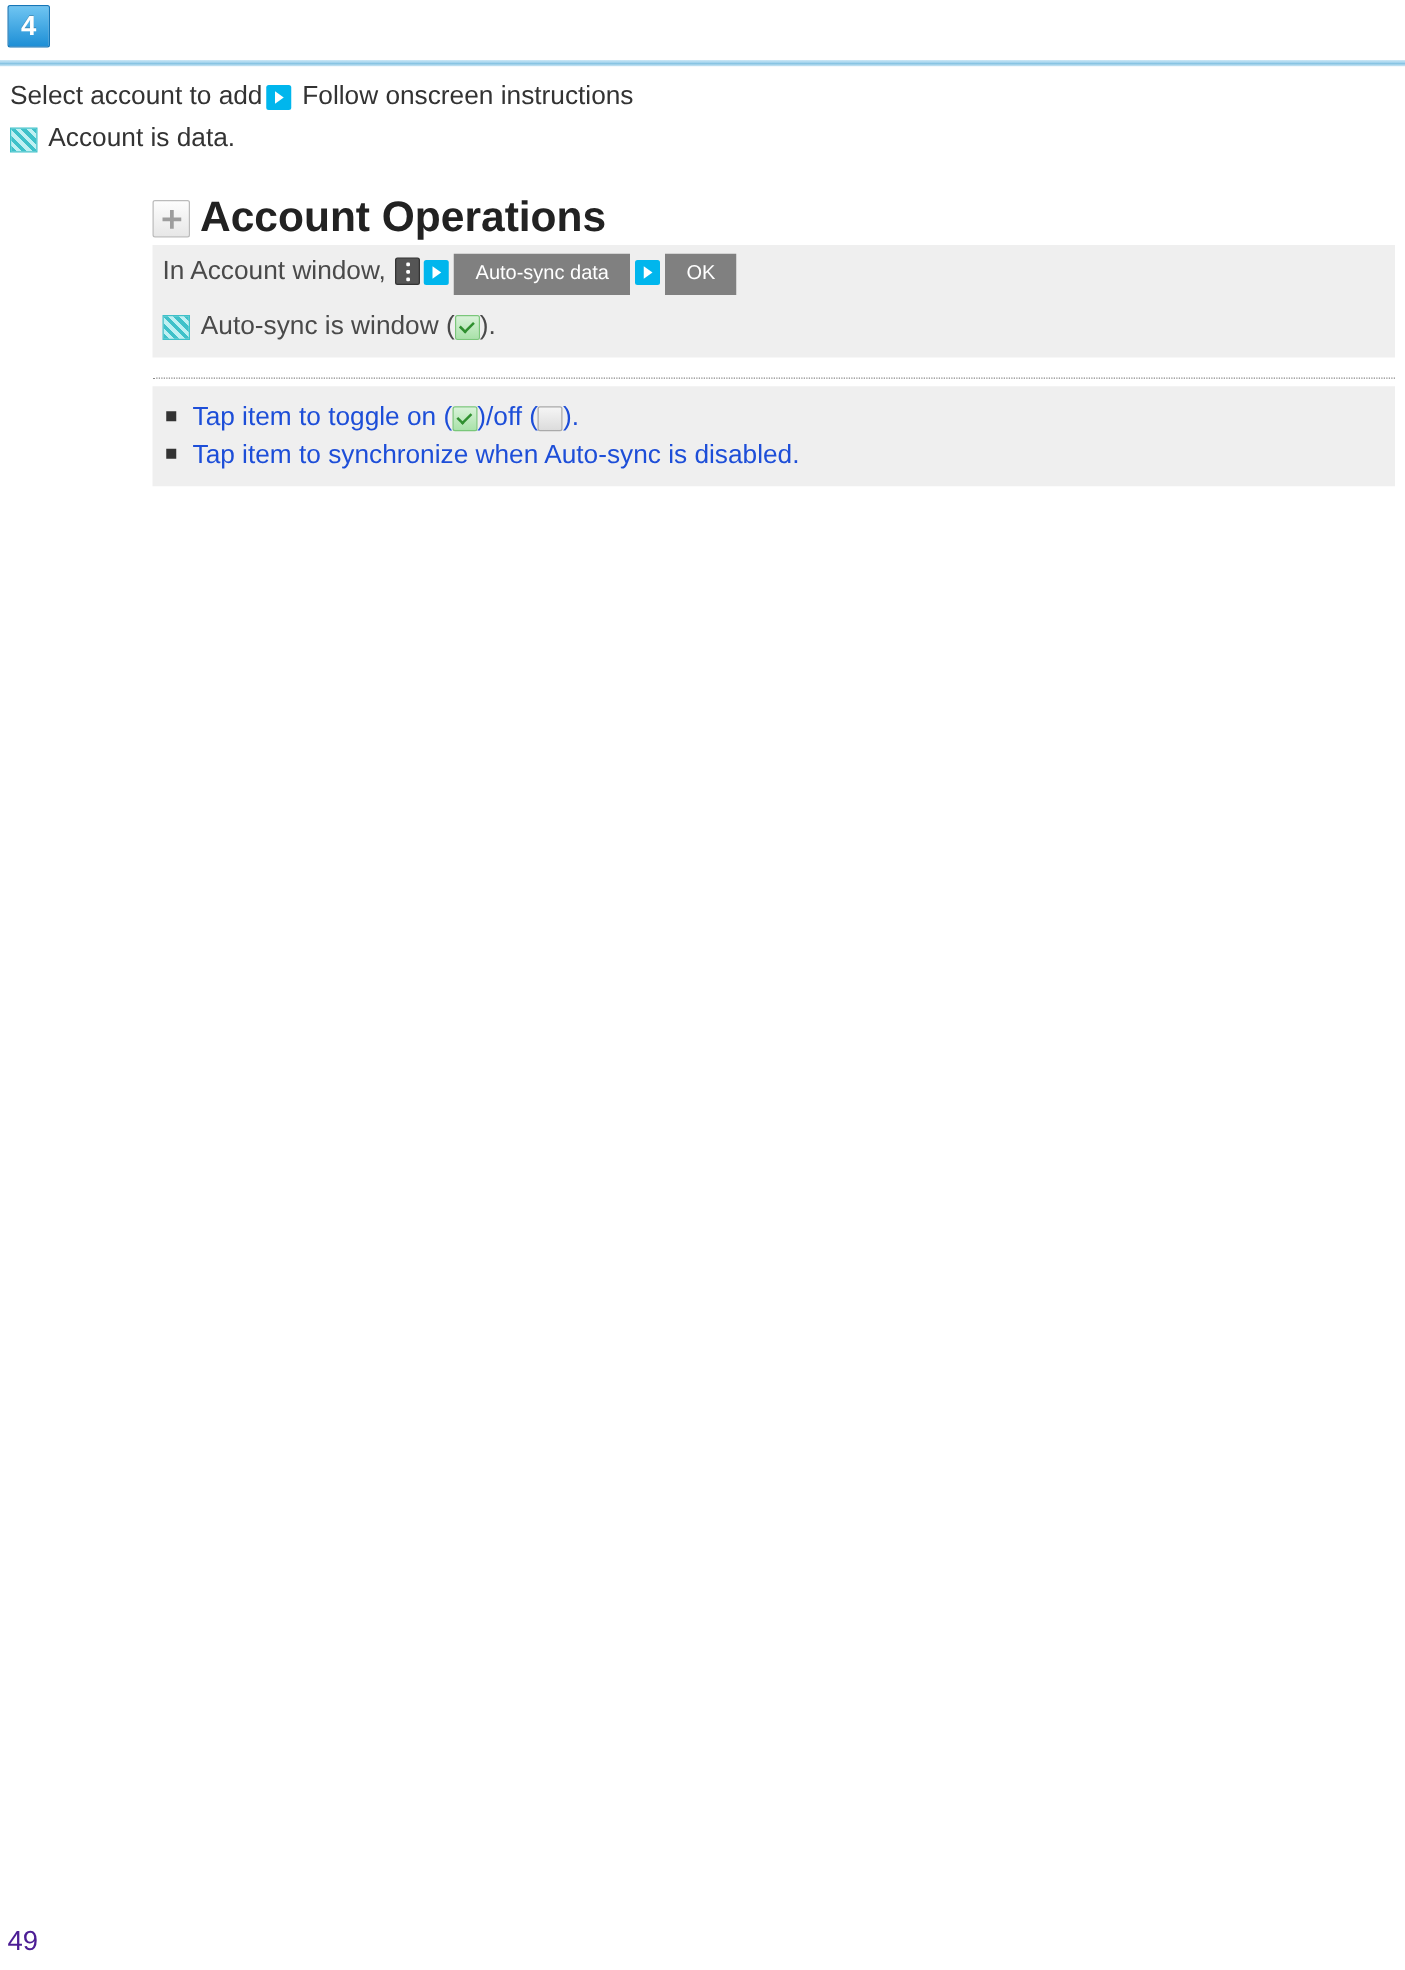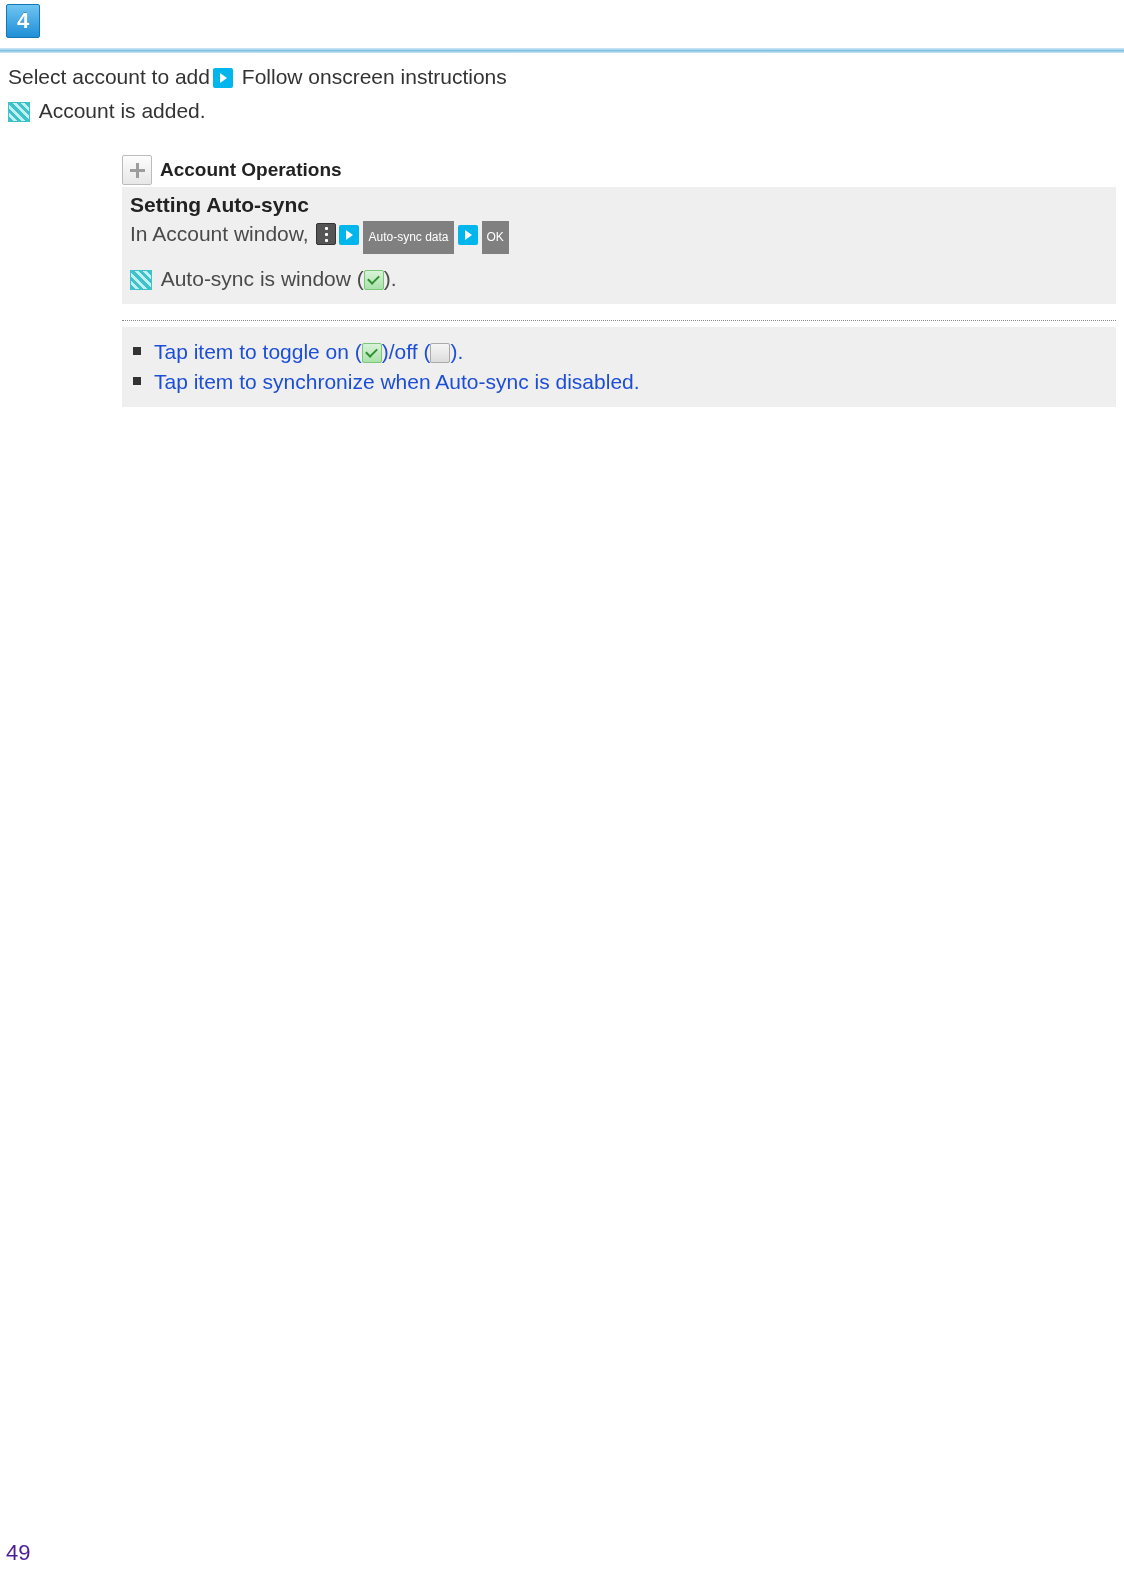--- a/index.html
+++ b/index.html
@@ -92,21 +92,21 @@
       border-radius: 2px;
     }
     .plus-icon::before, .plus-icon::after {
       content: "";
       position: absolute;
       background: #9d9d9d;
     }
     .plus-icon::before { left: 13px; top: 7px; width: 3px; height: 15px; }
     .plus-icon::after  { left: 7px; top: 13px; width: 15px; height: 3px; }
     .section-title {
-      font-size: 19px;
+      font-size: 34px;
       font-weight: bold;
       color: #222;
     }
     .gray-panel {
       background: #efefef;
       padding: 6px 8px 10px;
     }
     .panel-heading {
       font-weight: bold;
       color: #222;
@@ -131,23 +131,23 @@
       gap: 3px;
       margin-left: 2px;
     }
     .overflow-icon span {
       width: 3px; height: 3px; background: #fff; border-radius: 1px;
     }
     .ui-button {
       display: inline-block;
       background: #808080;
       color: #fff;
-      padding: 1px 5px 2px;
+      padding: 1px 17px 2px;
       margin: 0 1px;
-      font-size: 12px;
+      font-size: 16px;
       vertical-align: baseline;
     }
     .check-icon {
       display: inline-flex;
       width: 20px;
       height: 20px;
       background: linear-gradient(#d9f2d9, #a9e2a9);
       border: 1px solid #7ac77a;
       border-radius: 2px;
       align-items: center;
@@ -215,32 +215,31 @@
 </div>
 <div class="gradient-divider"></div>
 
 <div class="content">
 
   <p class="line1">
     <span>Select account to add</span><span class="arrow-icon"></span><span> Follow onscreen instructions</span>
   </p>
 
   <p class="line1">
-    <span class="note-icon"></span><span> Account is added.</span>
+    <span class="note-icon"></span><span> Account is data.</span>
   </p>
 
   <div class="indent-block">
 
     <div class="section-header">
       <span class="plus-icon"></span>
       <span class="section-title">Account Operations</span>
     </div>
 
     <div class="gray-panel">
-      <p class="panel-heading">Setting Auto-sync</p>
       <p class="panel-text">
         <span>In Account window, </span><span class="overflow-icon">
             <span></span>
             <span></span>
             <span></span>
           </span><span class="arrow-icon"></span><span class="ui-button">Auto-sync data</span><span class="arrow-icon"></span><span class="ui-button">OK</span>
       </p>
       <p class="panel-text enabled-line">
         <span class="note-icon"></span><span> Auto-sync is window (</span><span class="check-icon"></span><span>).</span>
       </p>

